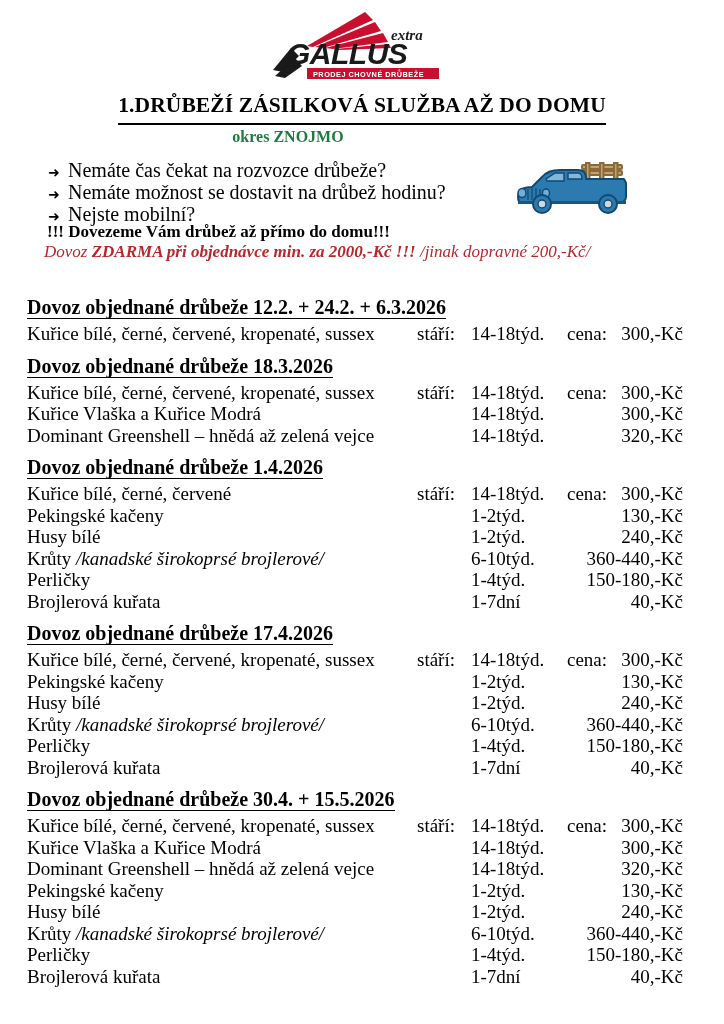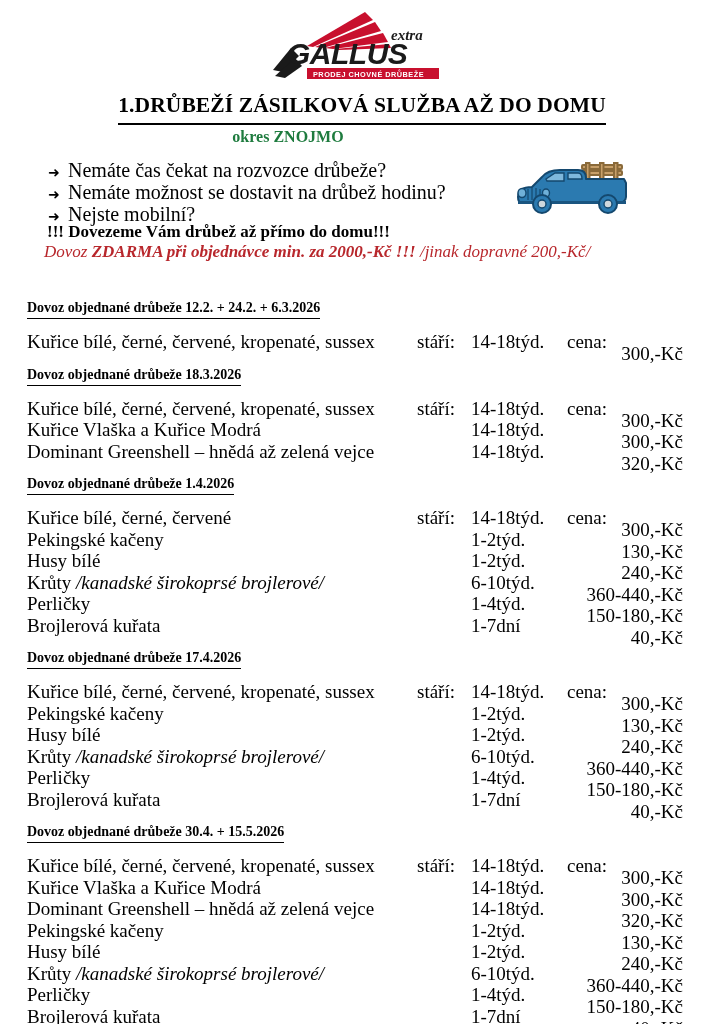--- a/index.html
+++ b/index.html
@@ -123,25 +123,25 @@
   
   #sections {
     position: absolute;
     top: 297px;
     left: 27px;
     width: 670px;
   }
   .section { margin-bottom: 11px; }
   .section-heading {
     font-weight: bold;
-    font-size: 14px;
+    font-size: 20px;
     line-height: 21px;
     display: inline-block;
     border-bottom: 1.5px solid #000;
-    margin-bottom: 12px;
+    margin-bottom: 4px;
     white-space: nowrap;
   }
   .rows { display: block; }
   .row {
     position: relative;
     height: 21.5px;
     line-height: 21.5px;
     font-size: 19px;
     white-space: nowrap;
   }
@@ -168,21 +168,20 @@
     left: 540px;
     top: 0;
     text-align: right;
   }
   .c-price {
     position: absolute;
     left: 470px;
     width: 186px;
     top: 0;
     text-align: right;
-    margin-top: 12px;
   }
 </style>
 </head>
 <body>
 
 <div class="logo-wrap">
   <div class="logo-inner">
     <svg class="logo-svg" width="186" height="74" viewBox="0 0 186 74">
 
       <g>

